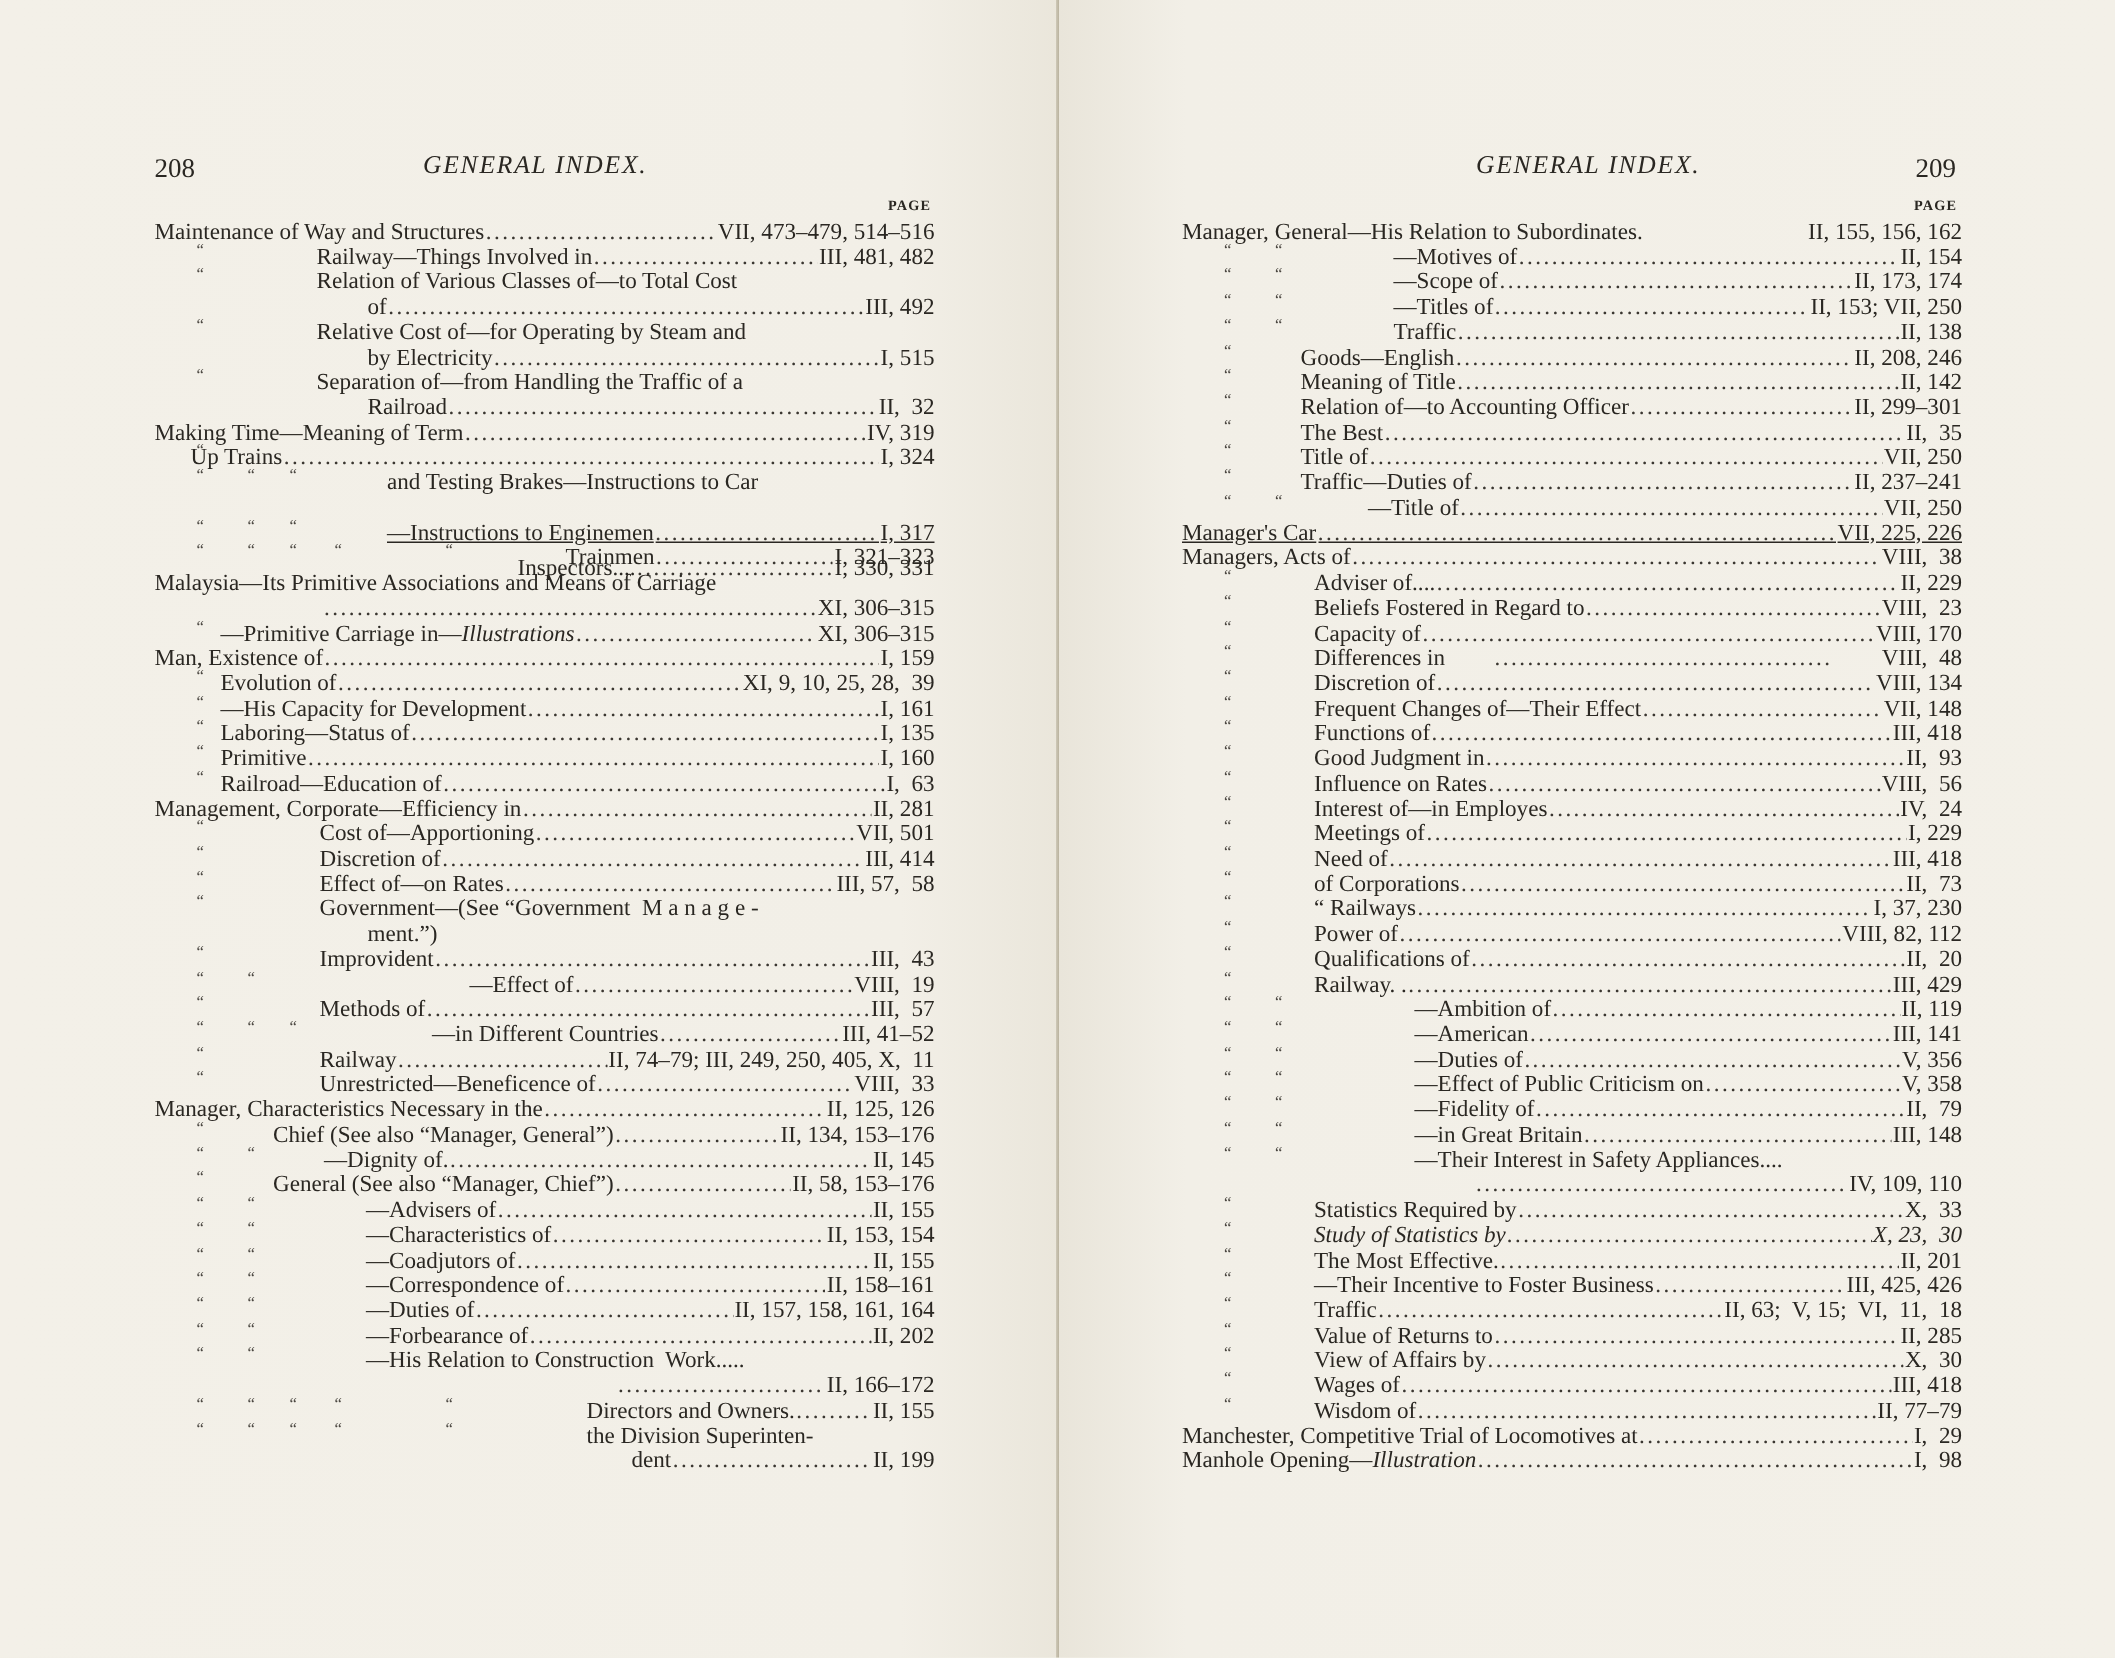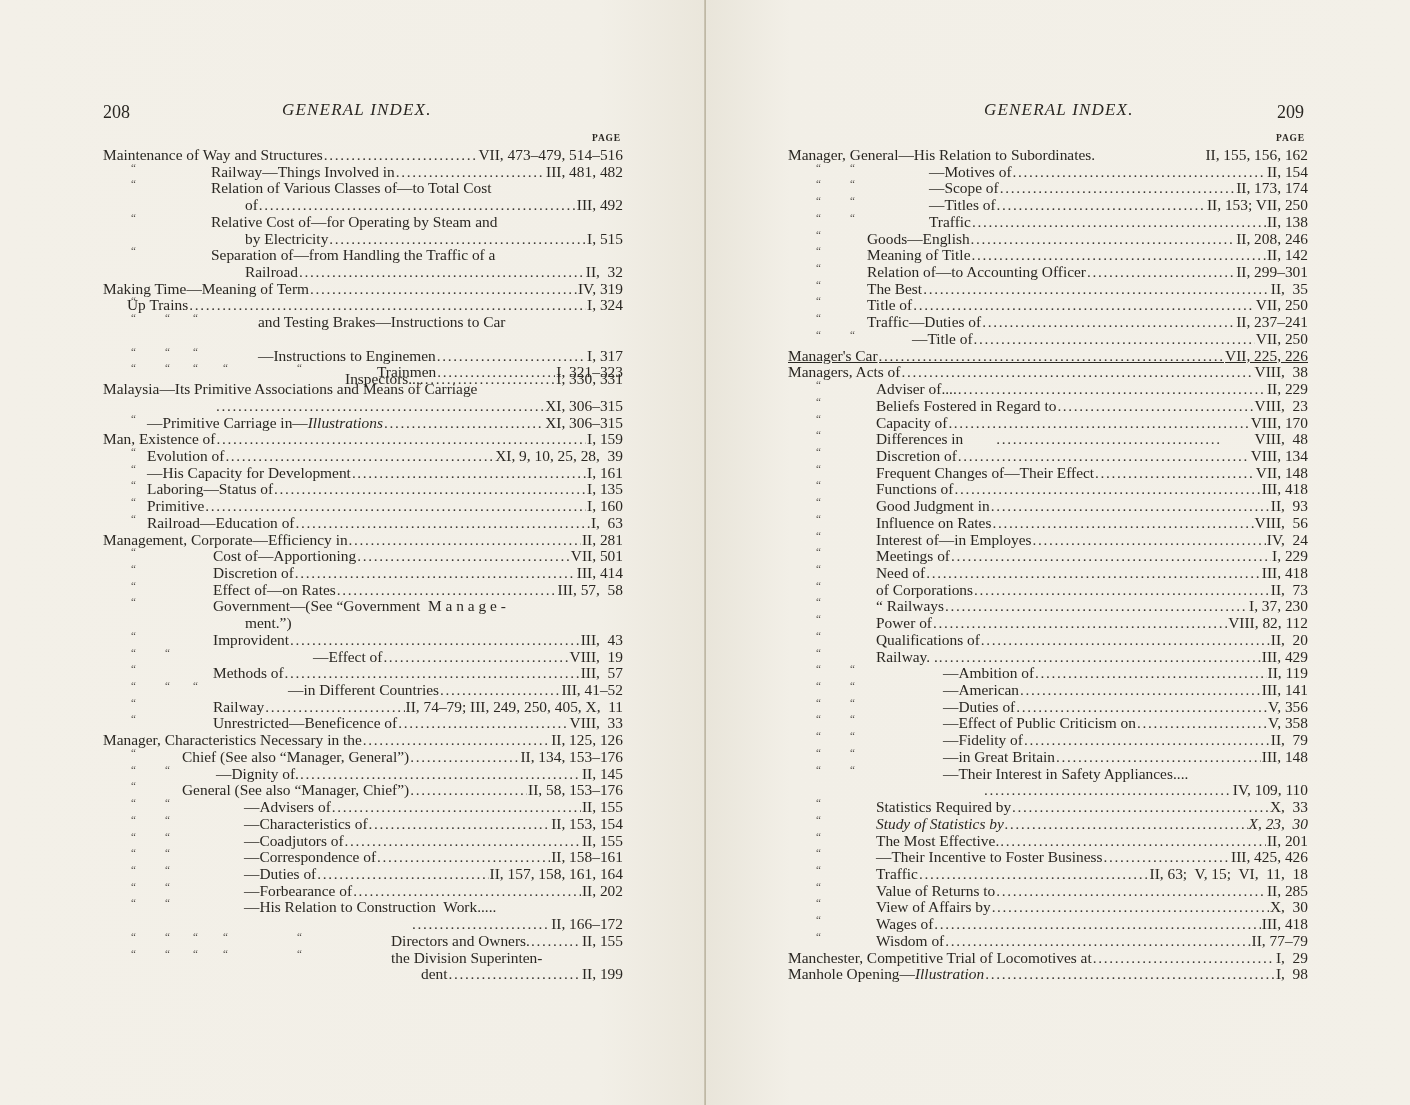--- a/index.html
+++ b/index.html
@@ -110,21 +110,21 @@
         <span class="txt">and Testing Brakes—Instructions to Car</span>
       </div>
       <div class="line" style="top: 329.92px; left: 345px; width: 278px; margin-top: 40px;">
         <span class="txt">Inspectors....</span>
         <span class="leader"></span>
         <span class="ref">I, 330, 331</span>
       </div>
       <span class="ditto" style="left: 131px; top: 344.64px;">“</span>
       <span class="ditto" style="left: 165px; top: 344.64px;">“</span>
       <span class="ditto" style="left: 193px; top: 344.64px;">“</span>
-      <div class="line" style="top: 346.64px; left: 258px; width: 365px;">
+      <div class="line" style="top: 346.64px; left: 258px; width: 365px; text-decoration: underline;">
         <span class="txt">—Instructions to Enginemen</span>
         <span class="leader"></span>
         <span class="ref">I, 317</span>
       </div>
       <span class="ditto" style="left: 131px; top: 361.36px;">“</span>
       <span class="ditto" style="left: 165px; top: 361.36px;">“</span>
       <span class="ditto" style="left: 193px; top: 361.36px;">“</span>
       <span class="ditto" style="left: 223px; top: 361.36px;">“</span>
       <span class="ditto" style="left: 297px; top: 361.36px;">“</span>
       <div class="line" style="top: 363.36px; left: 377px; width: 246px;">

